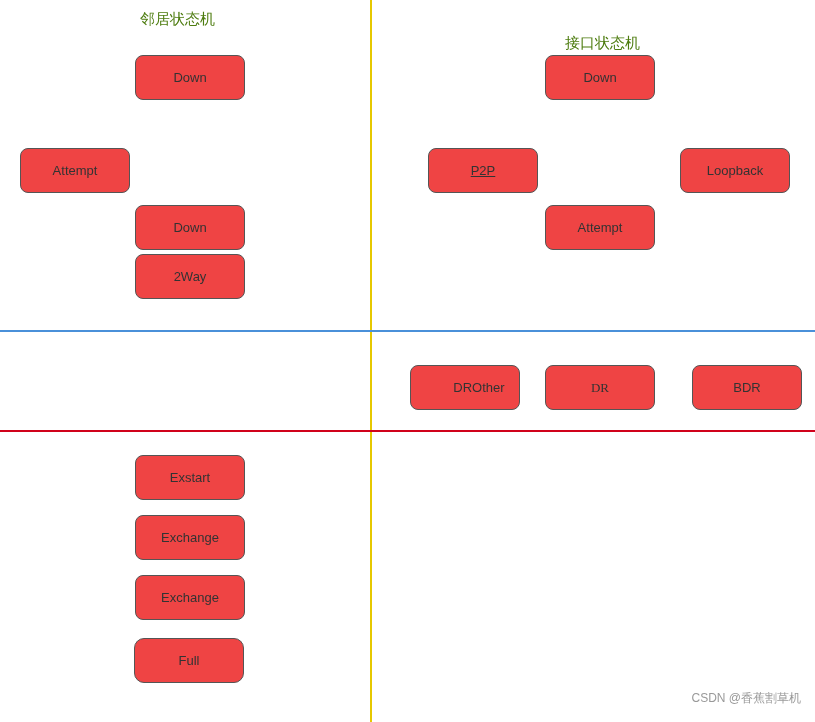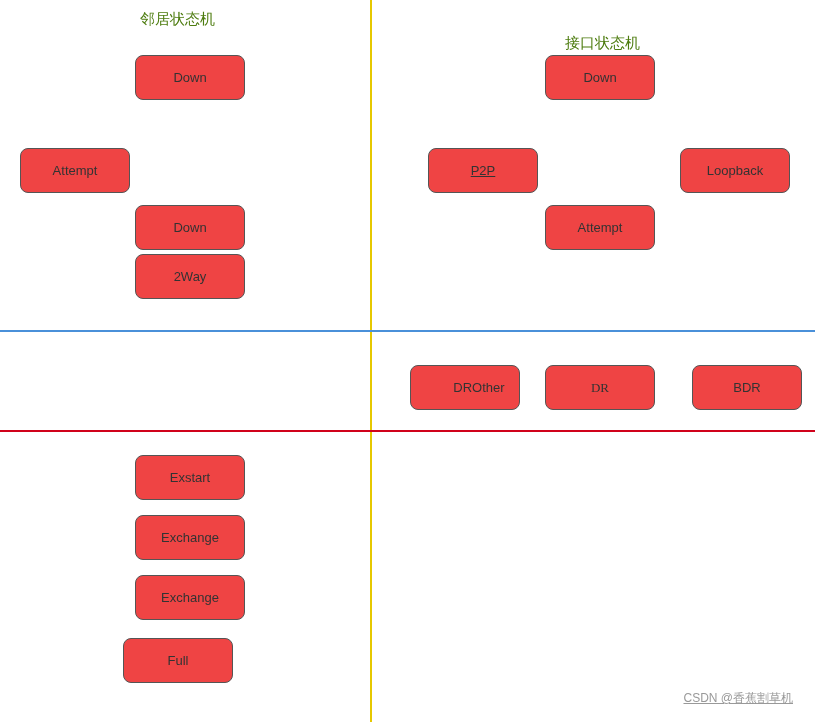--- a/index.html
+++ b/index.html
@@ -72,24 +72,23 @@
       width: 110px;
       height: 45px;
       font-size: 13px;
       color: #333;
     }
 
     
     .watermark {
       position: absolute;
       bottom: 15px;
-      right: 22px;
+      right: 14px;
       font-size: 12px;
       color: #999;
-      text-decoration: underline;
     }
   </style>
 </head>
 <body>
 
 <div class="vertical-line"></div>
 
 <div class="horizontal-blue"></div>
 
 <div class="horizontal-red"></div>
@@ -99,20 +98,20 @@
 
 <div class="watermark">CSDN @香蕉割草机</div>
 
 <div class="state-box" style="left: 20px; top: 148px;">Attempt</div>
 <div class="state-box" style="left: 135px; top: 55px;">Down</div>
 <div class="state-box" style="left: 135px; top: 205px;">Down</div>
 <div class="state-box" style="left: 135px; top: 254px;">2Way</div>
 <div class="state-box" style="left: 135px; top: 455px;">Exstart</div>
 <div class="state-box" style="left: 135px; top: 515px;">Exchange</div>
 <div class="state-box" style="left: 135px; top: 575px;">Exchange</div>
-<div class="state-box" style="left: 123px; top: 638px;">Full</div>
+<div class="state-box" style="left: 134px; top: 638px; border-radius: 10px;">Full</div>
 <div class="state-box" style="left: 545px; top: 55px;">Down</div>
 <div class="state-box" style="left: 428px; top: 148px; text-decoration: underline;">P2P</div>
 <div class="state-box" style="left: 680px; top: 148px;">Loopback</div>
 <div class="state-box" style="left: 545px; top: 205px;">Attempt</div>
 <div class="state-box" style="left: 410px; top: 365px; padding-left: 28px;">DROther</div>
 <div class="state-box" style="left: 545px; top: 365px; font-family: Liberation Serif, serif;">DR</div>
 <div class="state-box" style="left: 680px; top: 365px; margin-left: 12px;">BDR</div>
 
 </body></html>

